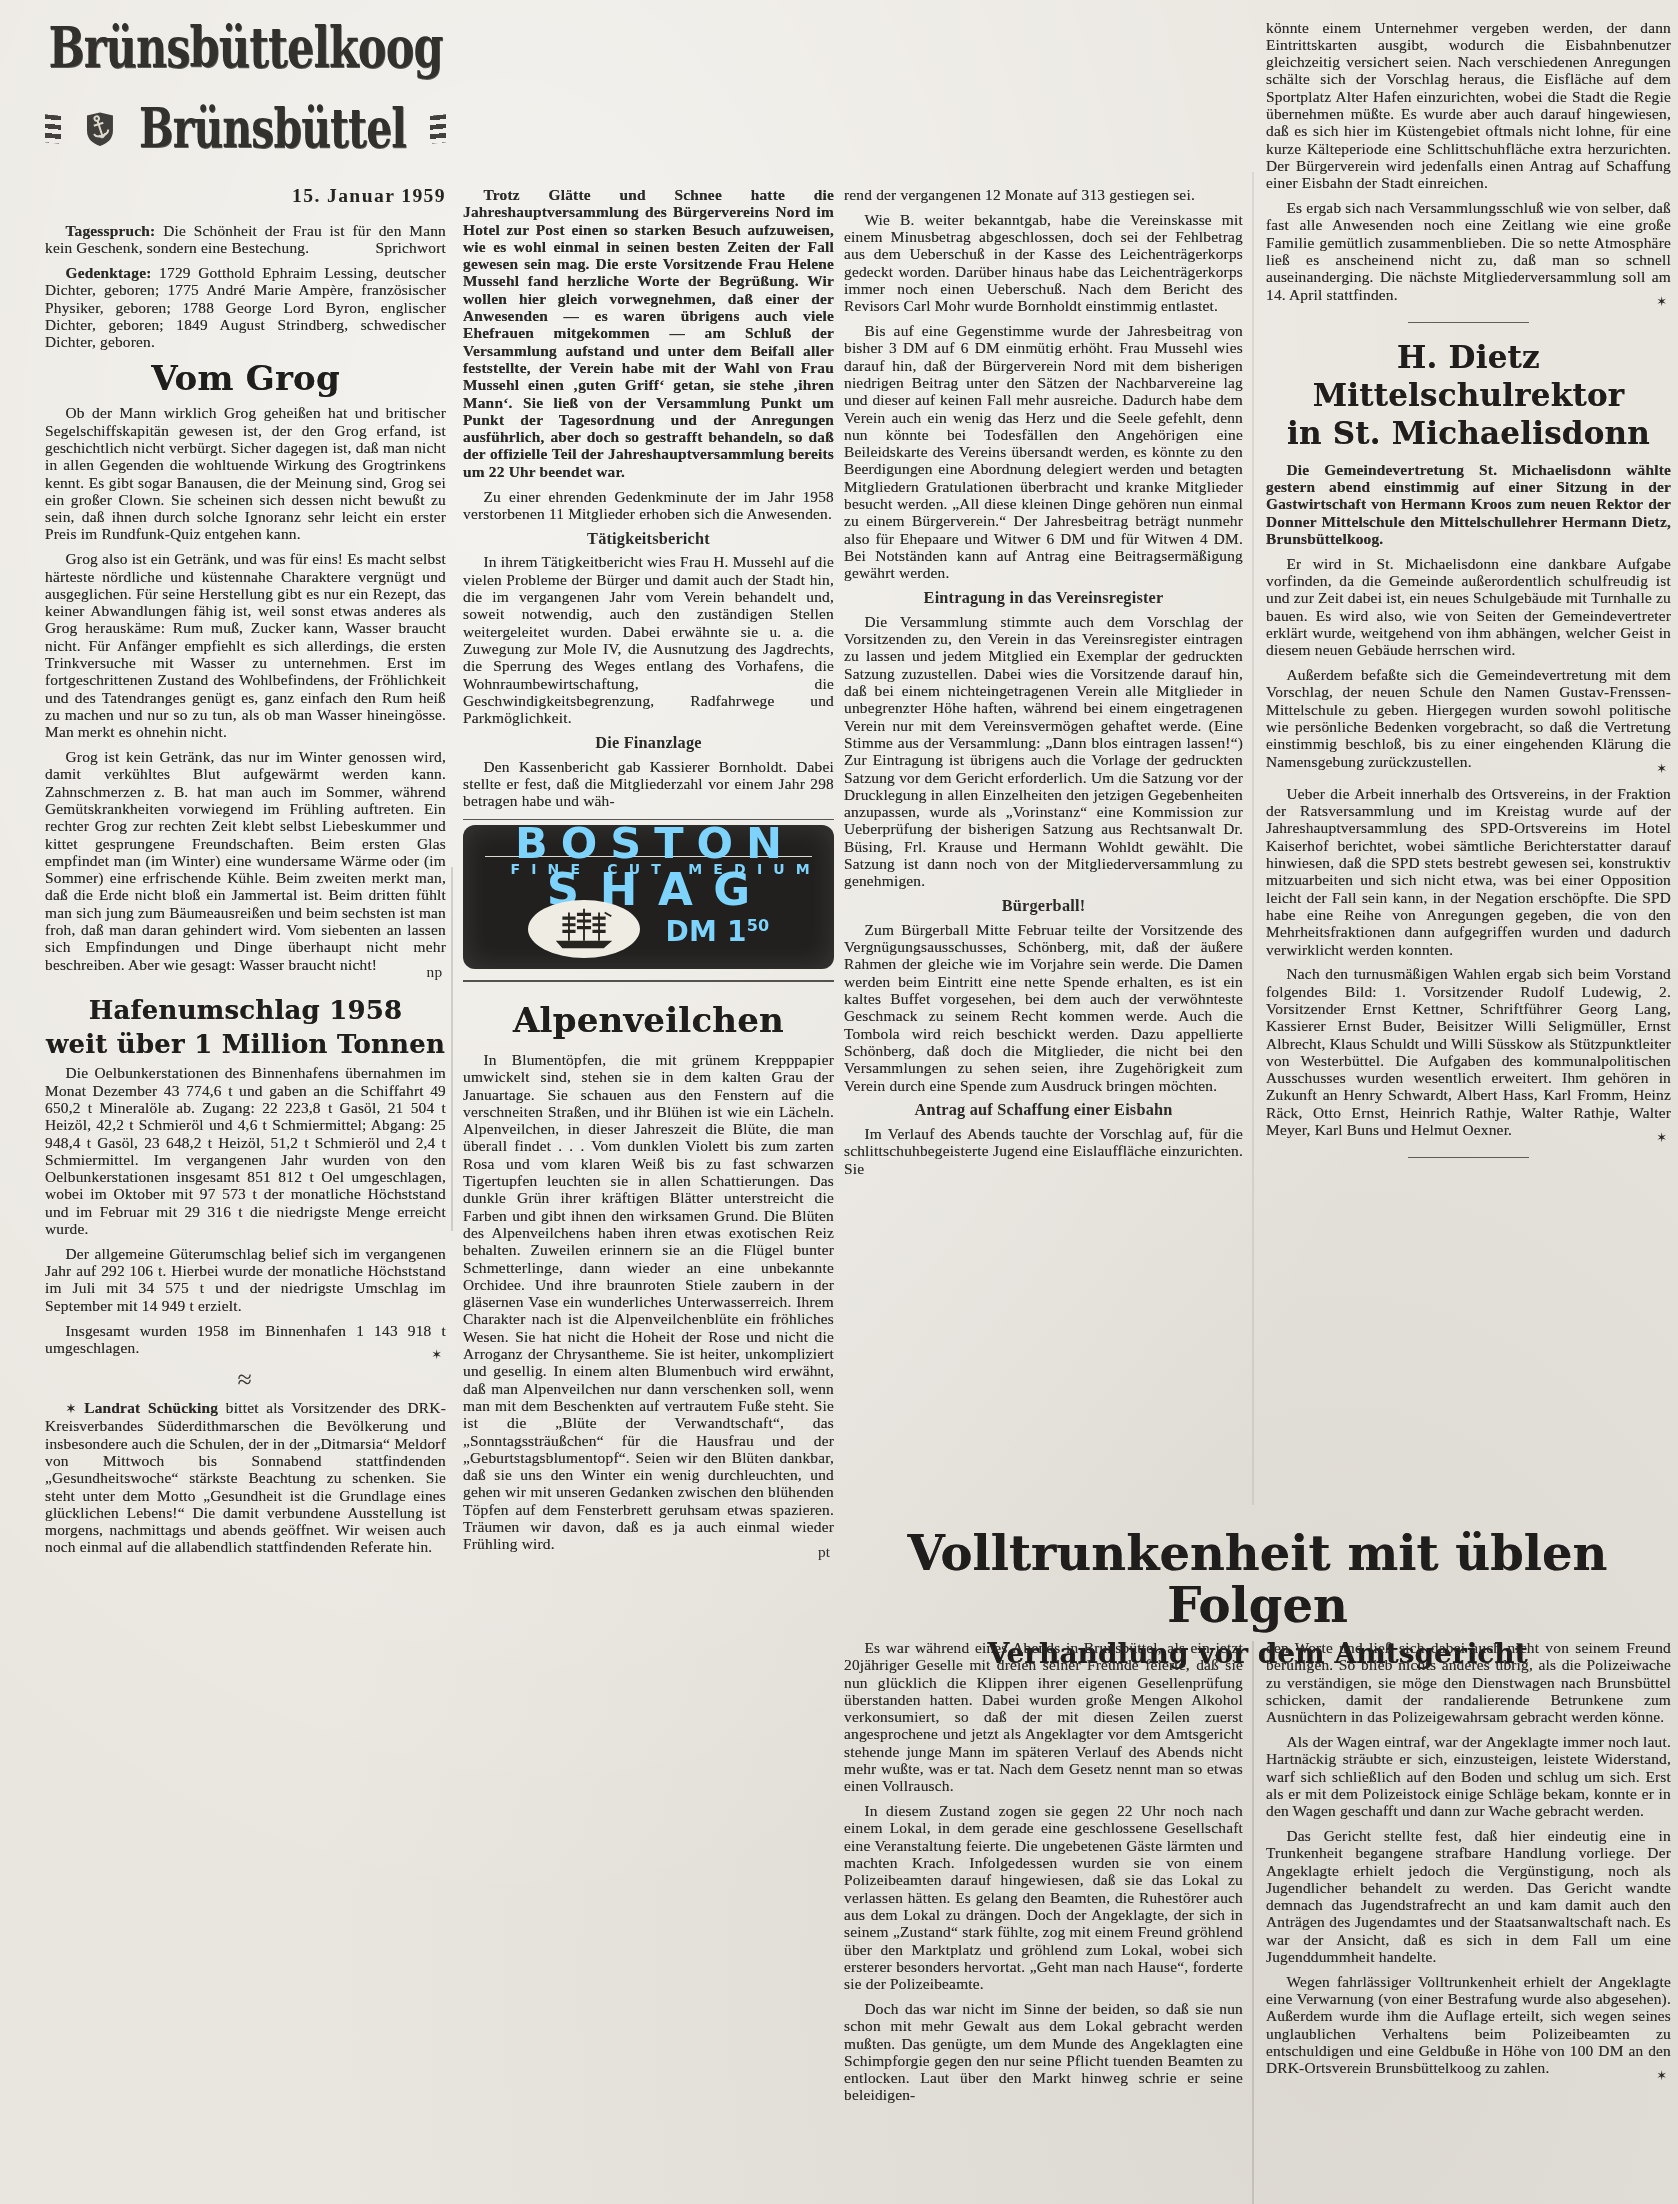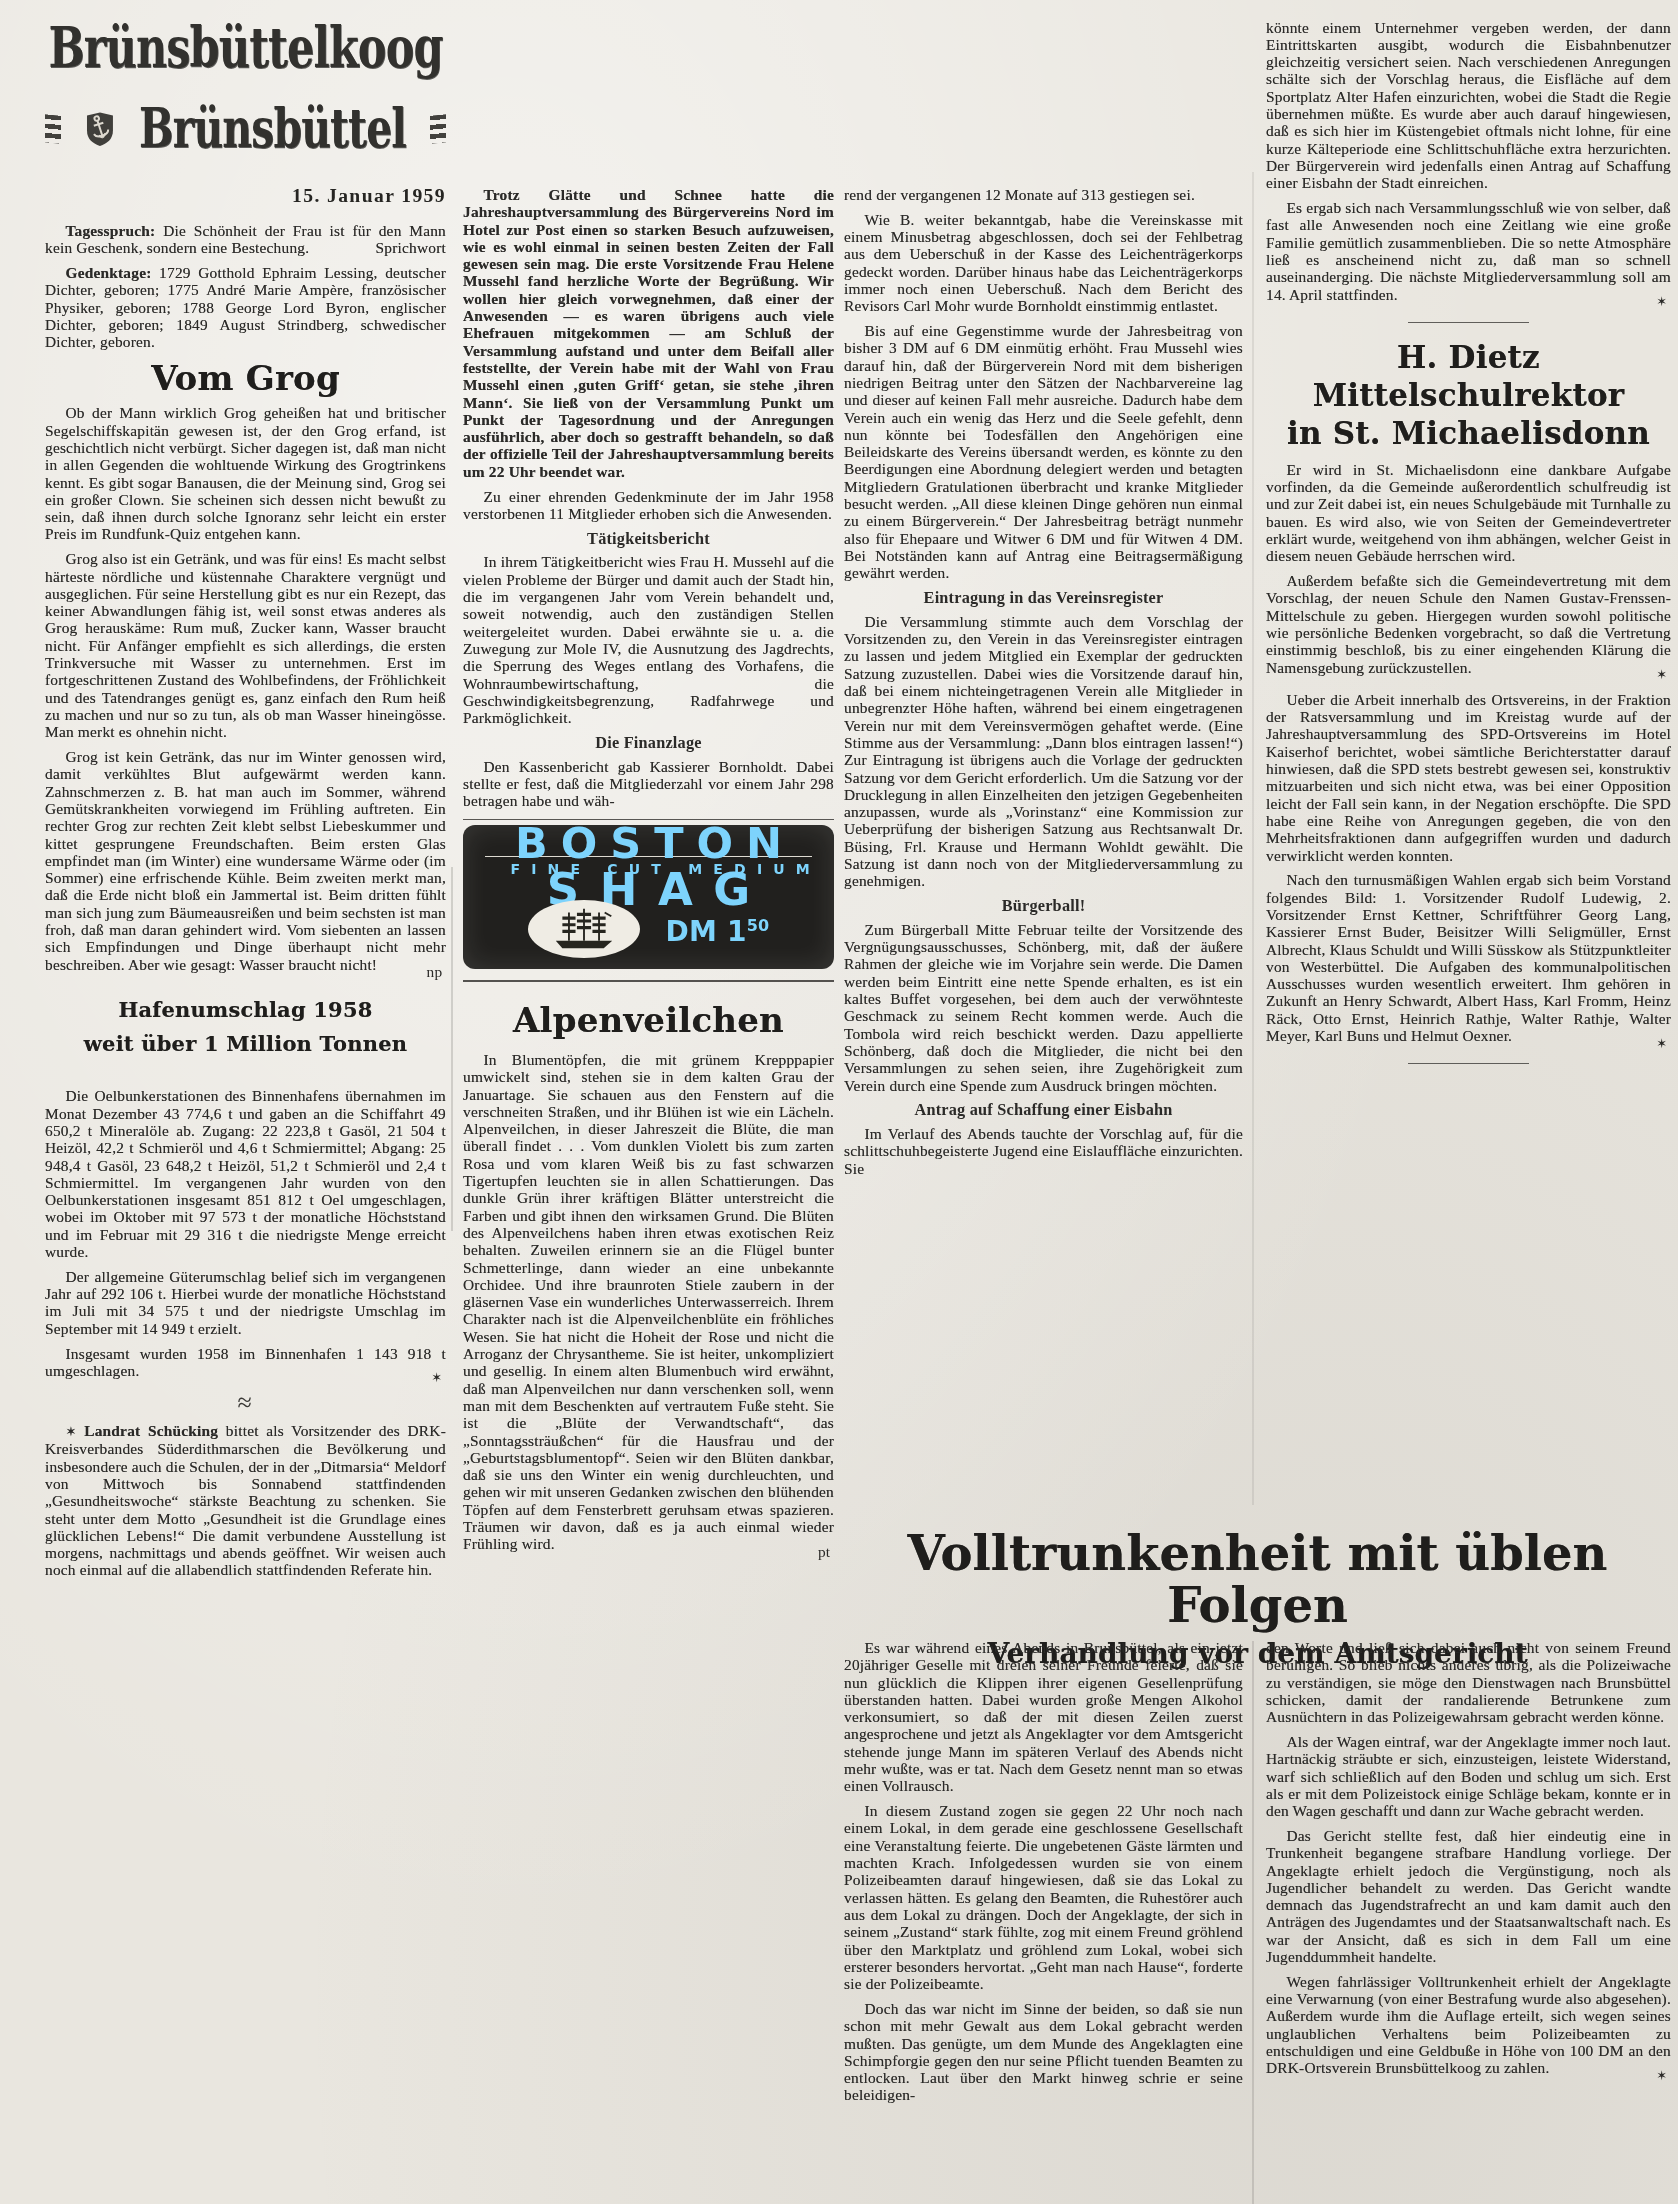--- a/index.html
+++ b/index.html
@@ -13,21 +13,21 @@
          text-shadow:0 0 0.4px rgba(30,30,30,.55);}
   p.cont{text-indent:0;}
   .bold-lead{font-weight:bold;}
   .sig{text-align:right;text-indent:0;margin-top:-17.3px;margin-bottom:7.5px;padding-right:3.7px;}
   .endstar{font-size:13px;}
   .lbl{font-weight:bold;}
   .src{float:right;}
   .headC{text-align:center;font-weight:bold;font-family:"DejaVu Serif",serif;color:#1f1e1c;
          text-shadow:0 0 0.6px rgba(20,20,20,.6);}
   .h-grog{font-size:34px;line-height:37px;margin:9.3px 0 7.5px;}
-  .h-hafen{font-size:21px;line-height:34px;margin:13px 0 26px;}
+  .h-hafen{font-size:26px;line-height:34px;margin:13px 0 3px;}
   .h-sec{font-size:16.3px;text-align:center;font-weight:bold;margin:3.7px 0 6.5px;text-indent:0;}
   .h-mussehl{font-size:59px;line-height:71px;letter-spacing:0.9px;}
   .h-mus-sub{font-size:21.4px;margin-top:9.3px;}
   .h-dietz{font-size:31px;line-height:38px;margin:15px 0 9.3px;}
   .h-spd{font-size:37px;line-height:43px;margin:17px 0 11.2px;}
   .h-alpen{font-size:34px;line-height:39px;margin:18.6px 0 11.2px;}
   .h-court{font-size:48px;line-height:52px;}
   .h-court-sub{font-size:28px;line-height:34px;margin-top:5.6px;}
   .rule-short{width:121px;border-top:1.9px solid rgba(50,48,45,.75);margin:11.2px auto 11.2px;}
   .divider-squig{text-align:center;font-size:26px;line-height:18.6px;letter-spacing:1.9px;
@@ -172,20 +172,21 @@
   <div class="col" style="left:1266px;top:18.6px;width:405px;">
     <p class="cont">könnte einem Unternehmer vergeben werden, der dann Eintrittskarten ausgibt, wodurch die Eisbahnbenutzer gleichzeitig versichert seien. Nach verschiedenen Anregungen schälte sich der Vorschlag heraus, die Eisfläche auf dem Sportplatz Alter Hafen einzurichten, wobei die Stadt die Regie übernehmen müßte. Es wurde aber auch darauf hingewiesen, daß es sich hier im Küstengebiet oftmals nicht lohne, für eine kurze Kälteperiode eine Schlittschuhfläche extra herzurichten. Der Bürgerverein wird jedenfalls einen Antrag auf Schaffung einer Eisbahn der Stadt einreichen.</p>
     <p>Es ergab sich nach Versammlungsschluß wie von selber, daß fast alle Anwesenden noch eine Zeitlang wie eine große Familie gemütlich zusammenblieben. Die so nette Atmosphäre ließ es anscheinend nicht zu, daß man so schnell auseinanderging. Die nächste Mitgliederversammlung soll am 14. April stattfinden.</p>
     <div class="sig endstar">✶</div>
     <div class="rule-short"></div>
 
     <div class="headC h-dietz">
       <span>H. Dietz Mittelschulrektor</span><br>
       <span>in St. Michaelisdonn</span>
     </div>
+    <p class="bold-lead">Die Gemeindevertretung St. Michaelisdonn wählte gestern abend einstimmig auf einer Sitzung in der Gastwirtschaft von Hermann Kroos zum neuen Rektor der Donner Mittelschule den Mittelschullehrer Hermann Dietz, Brunsbüttelkoog.</p>
     <p>Er wird in St. Michaelisdonn eine dankbare Aufgabe vorfinden, da die Gemeinde außerordentlich schulfreudig ist und zur Zeit dabei ist, ein neues Schulgebäude mit Turnhalle zu bauen. Es wird also, wie von Seiten der Gemeindevertreter erklärt wurde, weitgehend von ihm abhängen, welcher Geist in diesem neuen Gebäude herrschen wird.</p>
     <p>Außerdem befaßte sich die Gemeindevertretung mit dem Vorschlag, der neuen Schule den Namen Gustav-Frenssen-Mittelschule zu geben. Hiergegen wurden sowohl politische wie persönliche Bedenken vorgebracht, so daß die Vertretung einstimmig beschloß, bis zu einer eingehenden Klärung die Namensgebung zurückzustellen.</p>
     <div class="sig endstar">✶</div>
 
     <p>Ueber die Arbeit innerhalb des Ortsvereins, in der Fraktion der Ratsversammlung und im Kreistag wurde auf der Jahreshauptversammlung des SPD-Ortsvereins im Hotel Kaiserhof berichtet, wobei sämtliche Berichterstatter darauf hinwiesen, daß die SPD stets bestrebt gewesen sei, konstruktiv mitzuarbeiten und sich nicht etwa, was bei einer Opposition leicht der Fall sein kann, in der Negation erschöpfte. Die SPD habe eine Reihe von Anregungen gegeben, die von den Mehrheitsfraktionen dann aufgegriffen wurden und dadurch verwirklicht werden konnten.</p>
     <p>Nach den turnusmäßigen Wahlen ergab sich beim Vorstand folgendes Bild: 1. Vorsitzender Rudolf Ludewig, 2. Vorsitzender Ernst Kettner, Schriftführer Georg Lang, Kassierer Ernst Buder, Beisitzer Willi Seligmüller, Ernst Albrecht, Klaus Schuldt und Willi Süsskow als Stützpunktleiter von Westerbüttel. Die Aufgaben des kommunalpolitischen Ausschusses wurden wesentlich erweitert. Ihm gehören in Zukunft an Henry Schwardt, Albert Hass, Karl Fromm, Heinz Räck, Otto Ernst, Heinrich Rathje, Walter Rathje, Walter Meyer, Karl Buns und Helmut Oexner.</p>
     <div class="sig endstar">✶</div>
     <div class="rule-short"></div>
   </div>
 

